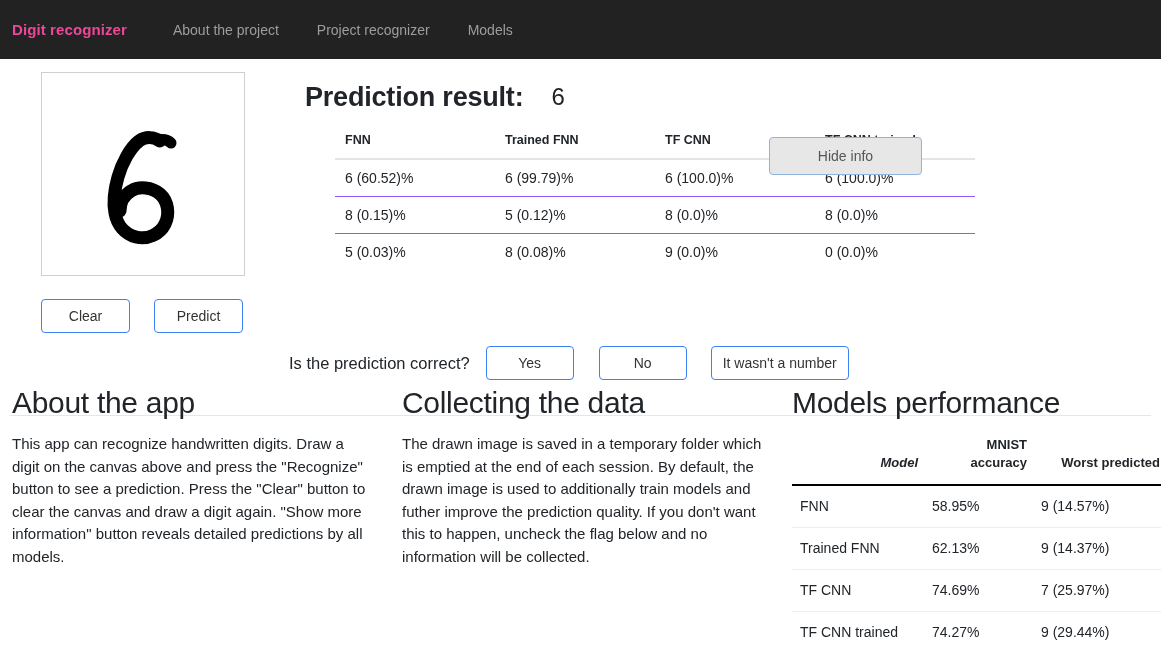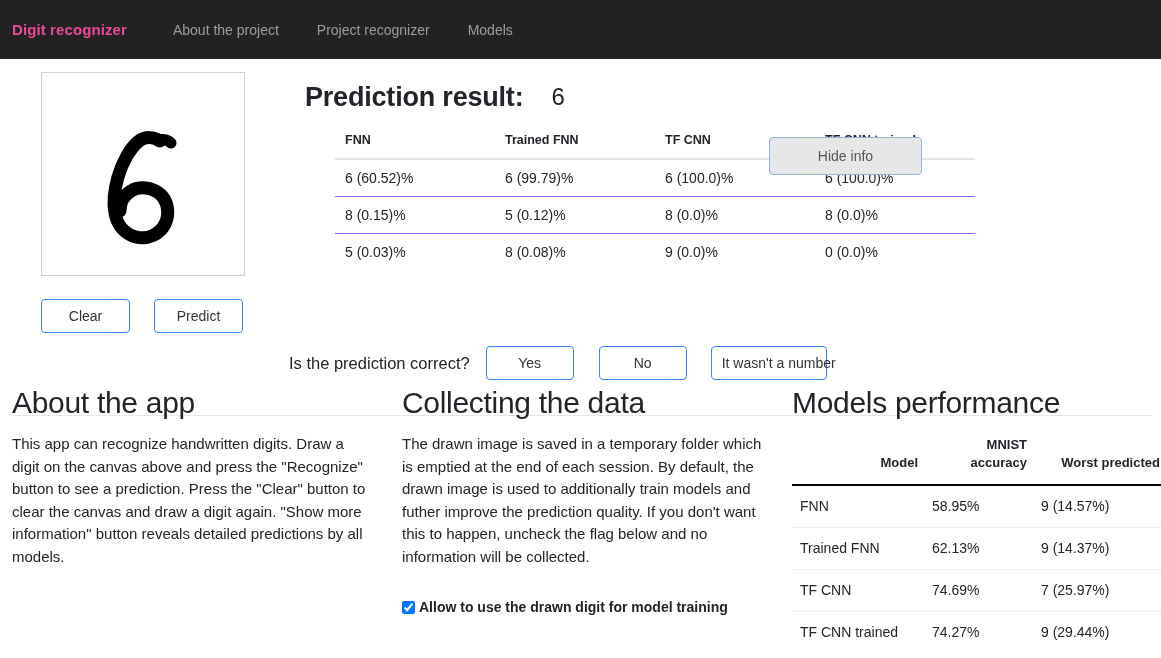--- a/index.html
+++ b/index.html
@@ -165,21 +165,21 @@
     align-items: center;
   }
   .confirm-label {
     font-size: 16.5px;
     color: #212529;
     margin-right: 16px;
     white-space: nowrap;
   }
   .btn-yes { width: 88px; margin-right: 25px; }
   .btn-no { width: 88px; margin-right: 24px; }
-  .btn-notnum { width: 116px; }
+  .btn-notnum { width: 138px; }
 
   
   .divider {
     position: absolute;
     left: 10px;
     top: 356px;
     width: 1141px;
     height: 1px;
     background: #e6e6e6;
   }
@@ -251,21 +251,21 @@
   .perf-table td {
     text-align: left;
     vertical-align: top;
     font-size: 14px;
     color: #212529;
     padding: 11px 6px 11px 8px;
     border-top: 1px solid #eeeeee;
     line-height: 19px;
   }
   .perf-table tr:first-child td { border-top: none; }
-  .perf-col-model { width: 118px; }
+  .perf-col-model { width: 118px; font-style: italic; }
   .perf-col-acc { width: 95px; }
   .perf-col-worst { width: 150px; }
 </style>
 </head>
 <body>
 
 <div class="navbar">
   <div class="brand">Digit recognizer</div>
   <div class="nav-links">
     <a class="nav-link">About the project</a>
@@ -345,24 +345,20 @@
 <div class="bottom">
 
   <div class="col col-about">
     <h2>About the app</h2>
     <p>This app can recognize handwritten digits. Draw a digit on the canvas above and press the "Recognize" button to see a prediction. Press the "Clear" button to clear the canvas and draw a digit again. "Show more information" button reveals detailed predictions by all models.</p>
   </div>
 
   <div class="col col-collect">
     <h2>Collecting the data</h2>
     <p>The drawn image is saved in a temporary folder which is emptied at the end of each session. By default, the drawn image is used to additionally train models and futher improve the prediction quality. If you don't want this to happen, uncheck the flag below and no information will be collected.</p>
-    <div class="checkbox-row">
-      <input type="checkbox" id="allow-training" checked="" style="">
-      <label for="allow-training">Allow to use the drawn digit for model training</label>
-    </div>
   </div>
 
   <div class="col col-models">
     <h2>Models performance</h2>
     <table class="perf-table">
       <thead>
         <tr>
           <th class="perf-col-model">Model</th>
           <th class="perf-col-acc">MNIST accuracy</th>
           <th class="perf-col-worst">Worst predicted digit</th>

